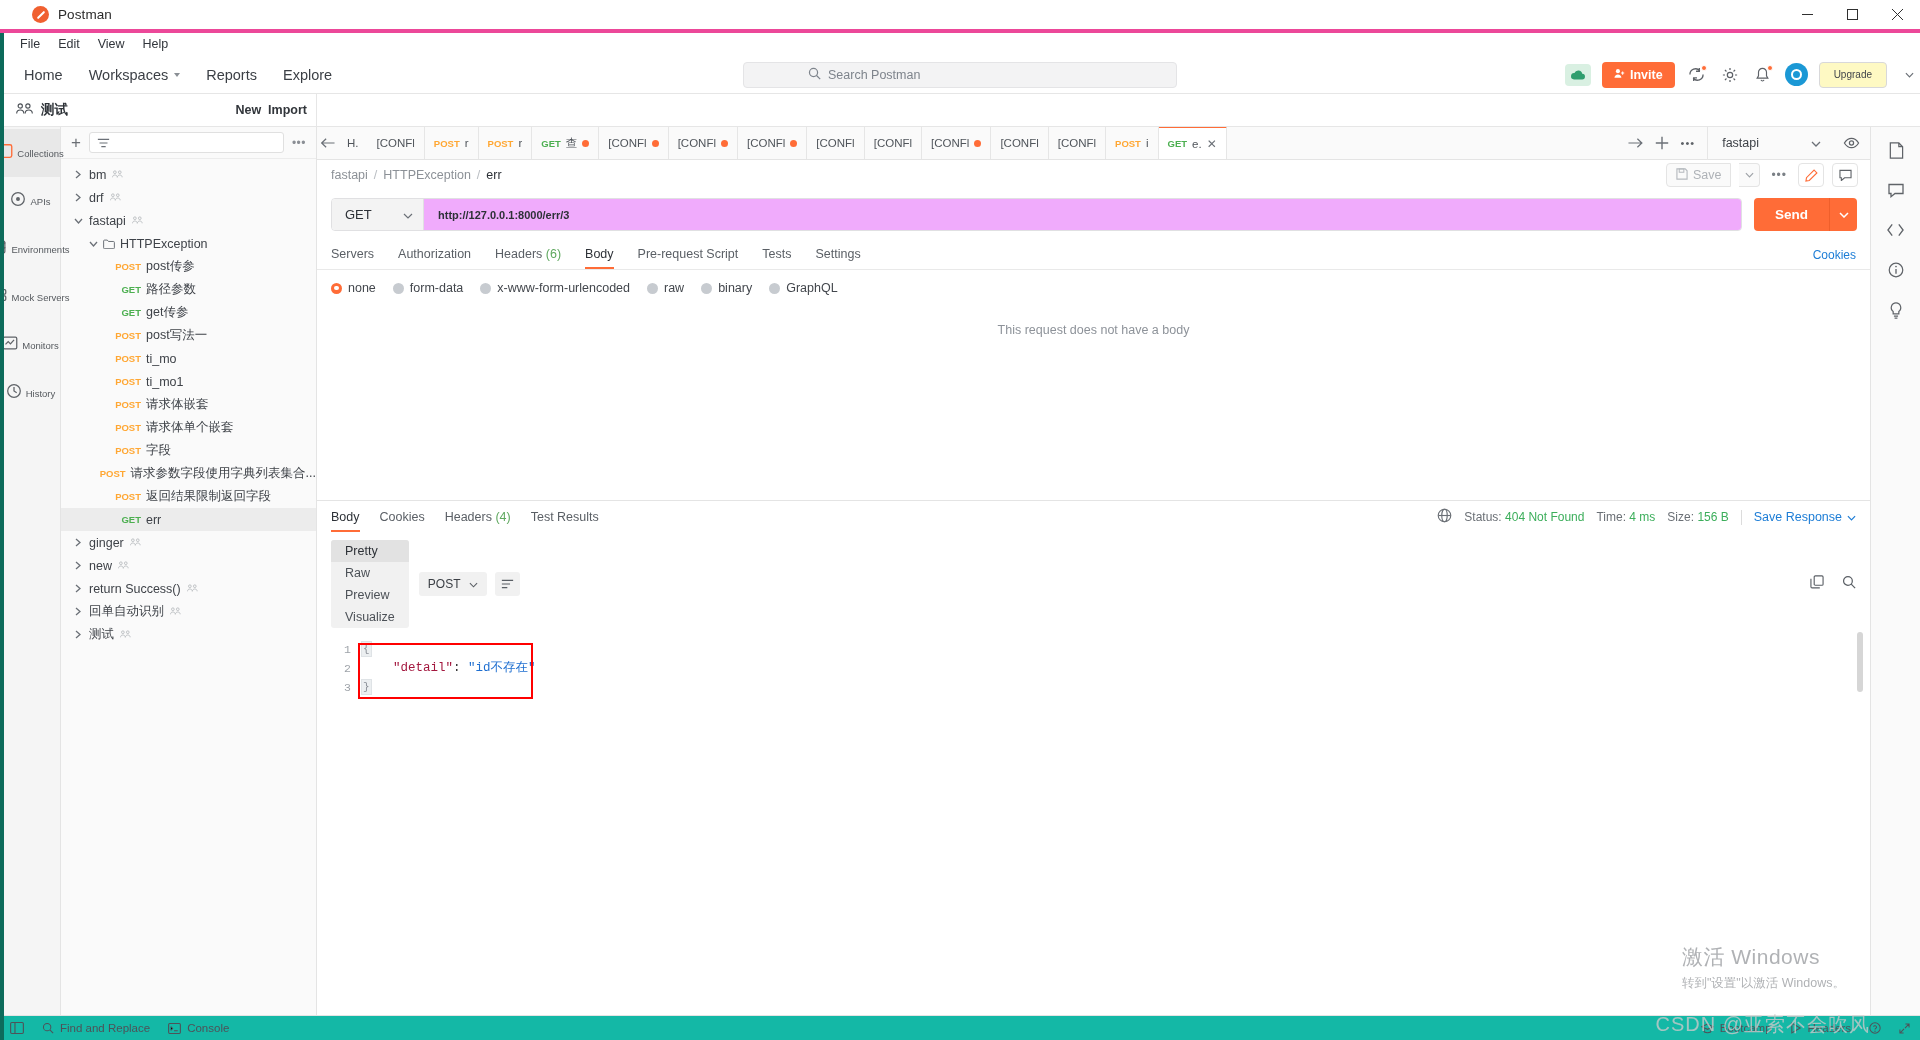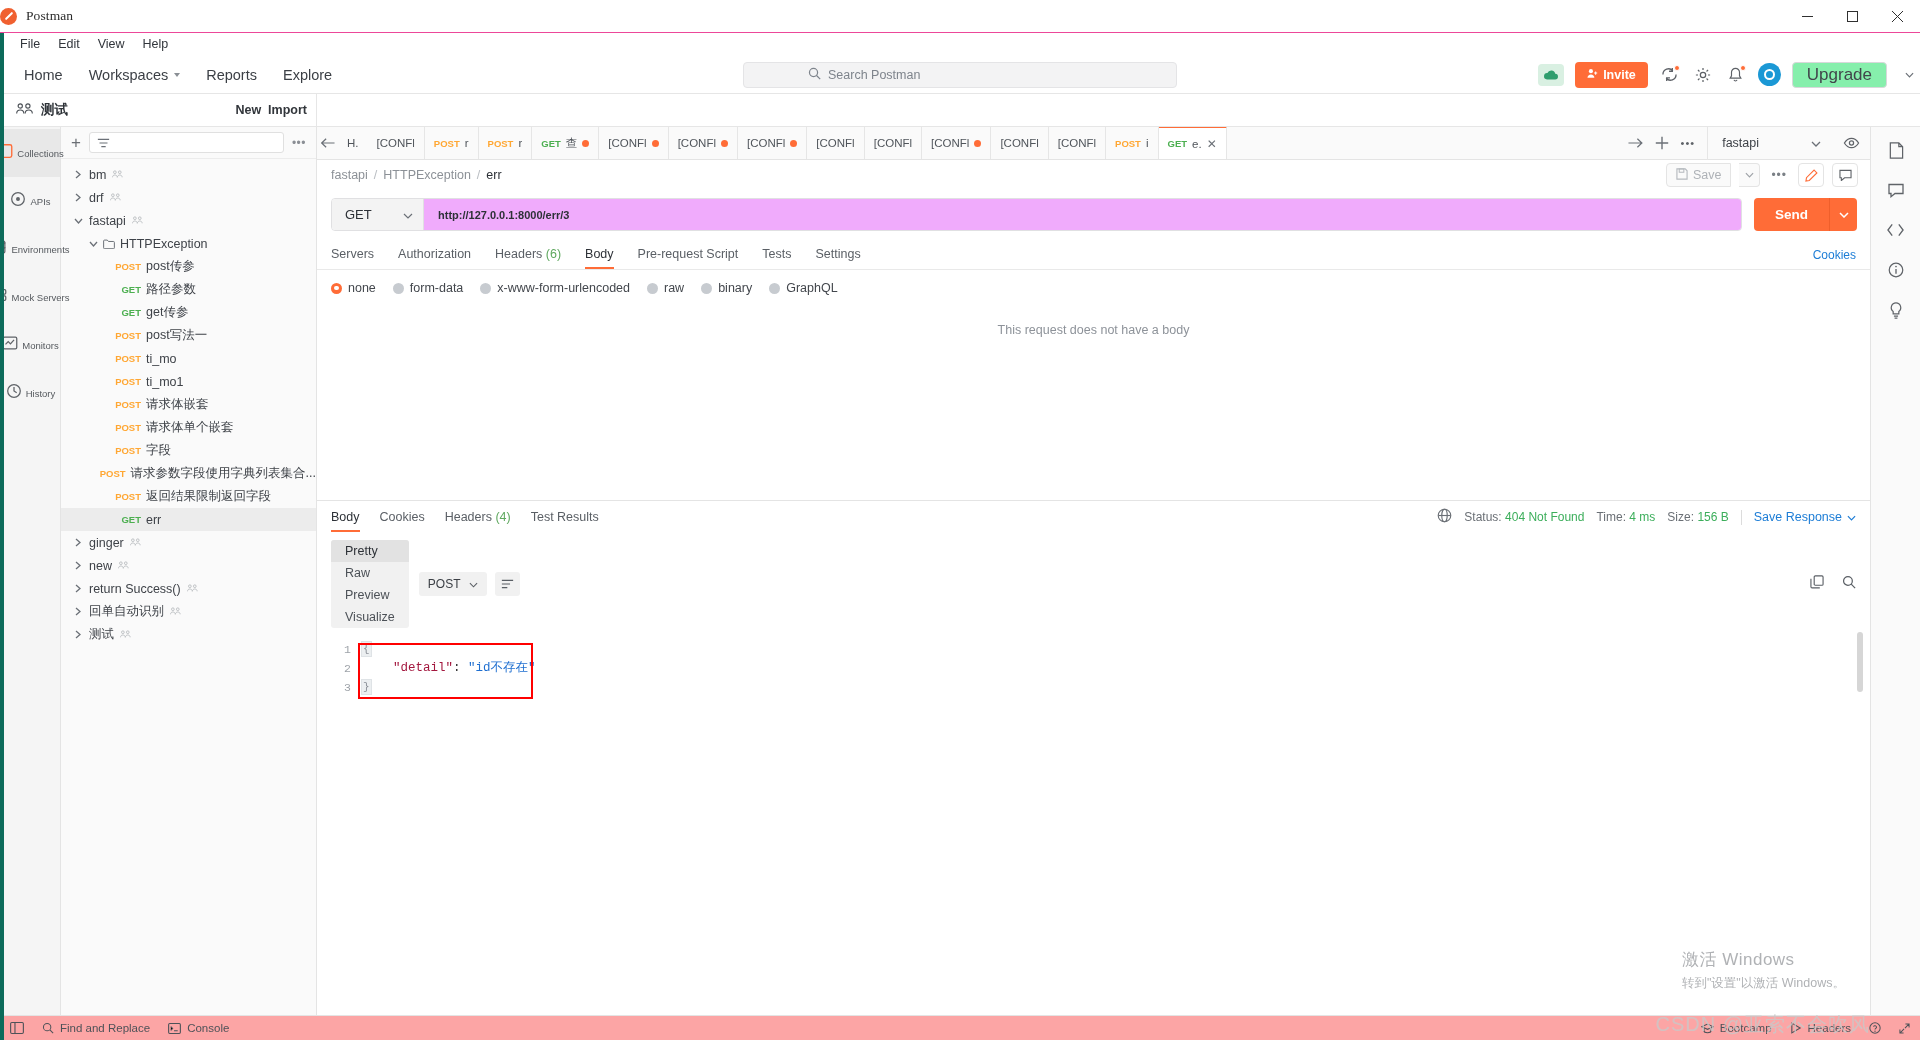--- a/index.html
+++ b/index.html
@@ -15,23 +15,22 @@
     width: 1920px; height: 1040px;
     background: #ffffff;
     display: flex; flex-direction: column;
   }
 
   
   .titlebar {
     height: 33px; flex: 0 0 33px;
     display: flex; align-items: center;
     background: #ffffff;
-    border-bottom: 1px solid #ec4899;
-    padding-left: 0;
-    font-family: Liberation Serif, serif;
+    border-bottom: 4px solid #ec4899;
+    padding-left: 32px;
   }
   .pm-logo {
     width: 17px; height: 17px; border-radius: 50%;
     background: #f06030; position: relative; flex: 0 0 17px;
   }
   .pm-logo::after {
     content: ""; position: absolute;
     left: 3.5px; top: 7.5px; width: 10px; height: 2px;
     background: #ffffff; transform: rotate(-45deg); border-radius: 1px;
   }
@@ -92,23 +91,23 @@
   .nav-dot {
     position: absolute; top: 1px; right: 1px; width: 6px; height: 6px; border-radius: 50%;
     background: #ff6c37; border: 1px solid #fff;
   }
   .avatar-circ {
     width: 23px; height: 23px; border-radius: 50%; background: #1b98d5;
     display: flex; align-items: center; justify-content: center;
   }
   .avatar-circ .inner { width: 11px; height: 11px; border-radius: 50%; border: 2.4px solid #fff; }
   .upgrade-btn {
-    font-size: 17px; color: #41454b; border: 1px solid #d8d8da;
+    font-size: 10px; color: #41454b; border: 1px solid #d8d8da;
     height: 26px; border-radius: 4px; padding: 0 14px;
-    display: flex; align-items: center; background: #86efac;
+    display: flex; align-items: center; background: #fef9c3;
   }
   .upgrade-caret {
     width: 22px; height: 26px; display: flex; align-items: center; justify-content: center;
   }
 
   
   .wsrow {
     height: 33px; flex: 0 0 33px;
     display: flex; align-items: center;
     border-bottom: 1px solid #e6e6e6; background: #fff;
@@ -348,32 +347,32 @@
     width: 50px; flex: 0 0 50px; background: #fafafa; border-left: 1px solid #e4e4e4;
     display: flex; flex-direction: column; align-items: center; padding-top: 8px; gap: 10px;
   }
   .rrail-ic {
     width: 30px; height: 30px; display: flex; align-items: center; justify-content: center; color: #5f6368;
   }
 
   
   .statusbar {
     height: 25px; flex: 0 0 25px; display: flex; align-items: center;
-    border-top: 1px solid #e4e4e4; background: #fca5a5; padding: 0 10px; gap: 18px;
+    border-top: 1px solid #e4e4e4; background: #14b8a6; padding: 0 10px; gap: 18px;
     font-size: 11.5px; color: #4e5258;
   }
   .sb-item { display: flex; align-items: center; gap: 6px; }
   .sb-right { margin-left: auto; display: flex; align-items: center; gap: 18px; }
 
   
   .watermark {
     position: absolute; right: 75px; bottom: 48px; text-align: left; color: #b0b2b5;
     pointer-events: none; user-select: none;
   }
-  .wm1 { font-size: 17px; letter-spacing: .5px; }
+  .wm1 { font-size: 21px; letter-spacing: .5px; }
   .wm2 { font-size: 12.5px; margin-top: 4px; }
   .csdn {
     position: absolute; right: 50px; bottom: 2px; font-size: 20px; color: #c9c9c9;
     letter-spacing: 1px; pointer-events: none; user-select: none; opacity: .8;
   }
   .leftedge {
     position: absolute; left: 0; top: 33px; width: 4px; bottom: 0; background: #0d6b5b;
   }
 </style>
 </head>

